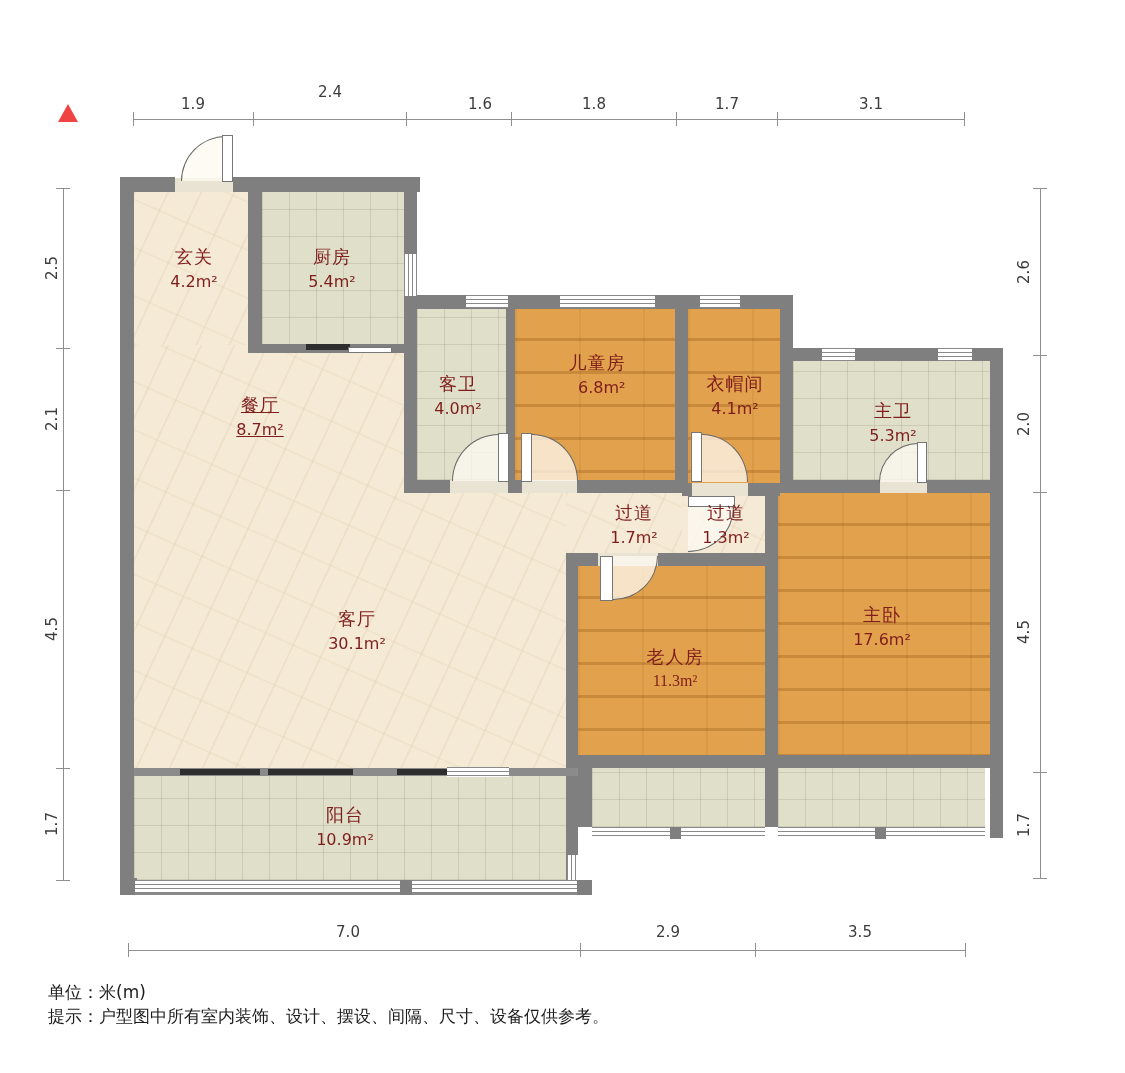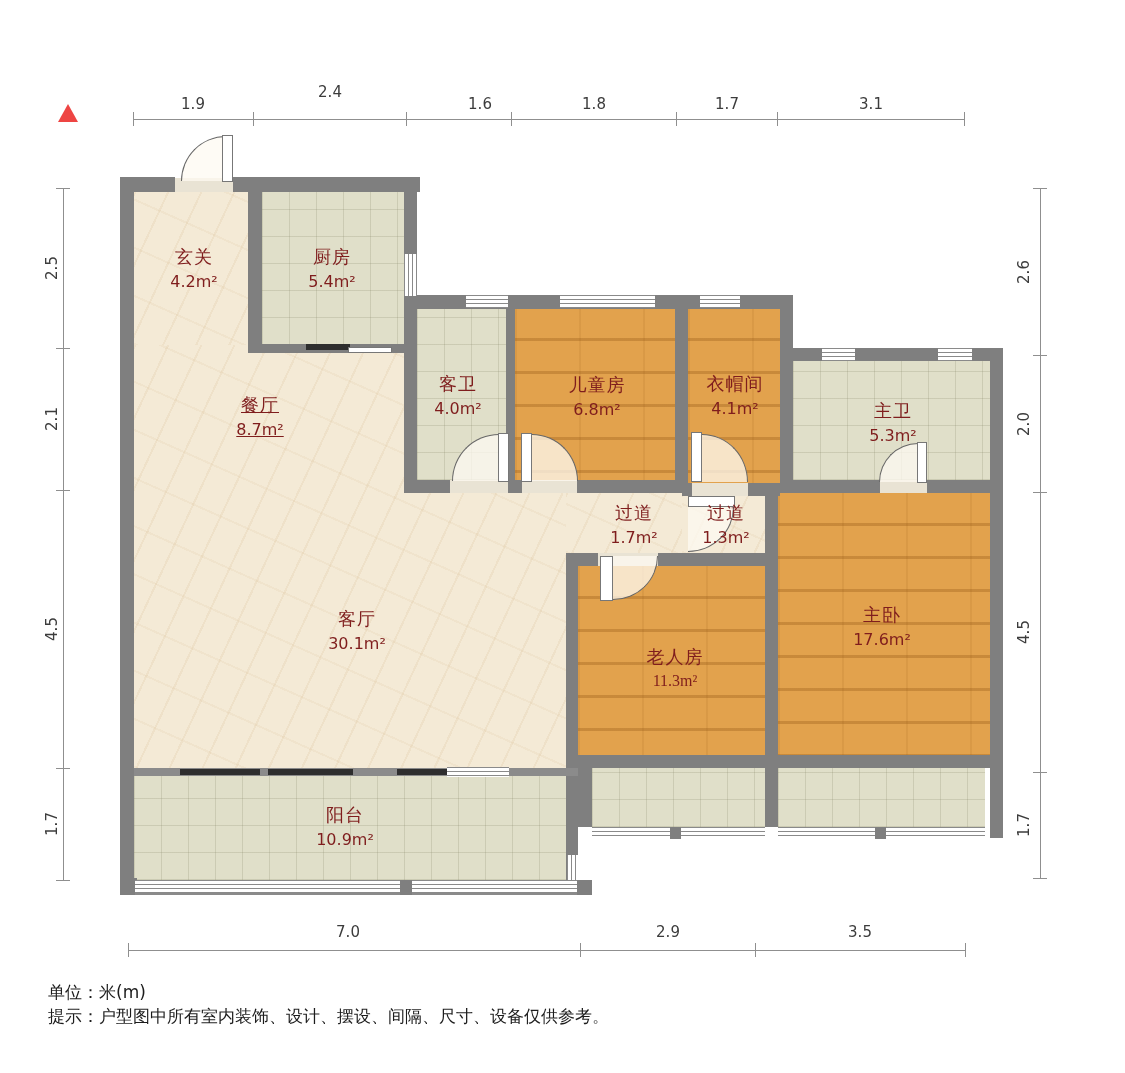--- a/index.html
+++ b/index.html
@@ -174,21 +174,21 @@
     <div class="ra">5.4m²</div>
   </div>
   <div class="room-label" style="left:260px;top:416px;text-decoration:underline;">
     <div class="rn">餐厅</div>
     <div class="ra">8.7m²</div>
   </div>
   <div class="room-label" style="left:458px;top:395px;">
     <div class="rn">客卫</div>
     <div class="ra">4.0m²</div>
   </div>
-  <div class="room-label" style="left:597px;top:396px;">
+  <div class="room-label" style="left:597px;top:374px;text-align:right;">
     <div class="rn">儿童房</div>
     <div class="ra">6.8m²</div>
   </div>
   <div class="room-label" style="left:735px;top:395px;">
     <div class="rn">衣帽间</div>
     <div class="ra">4.1m²</div>
   </div>
   <div class="room-label" style="left:893px;top:422px;">
     <div class="rn">主卫</div>
     <div class="ra">5.3m²</div>

